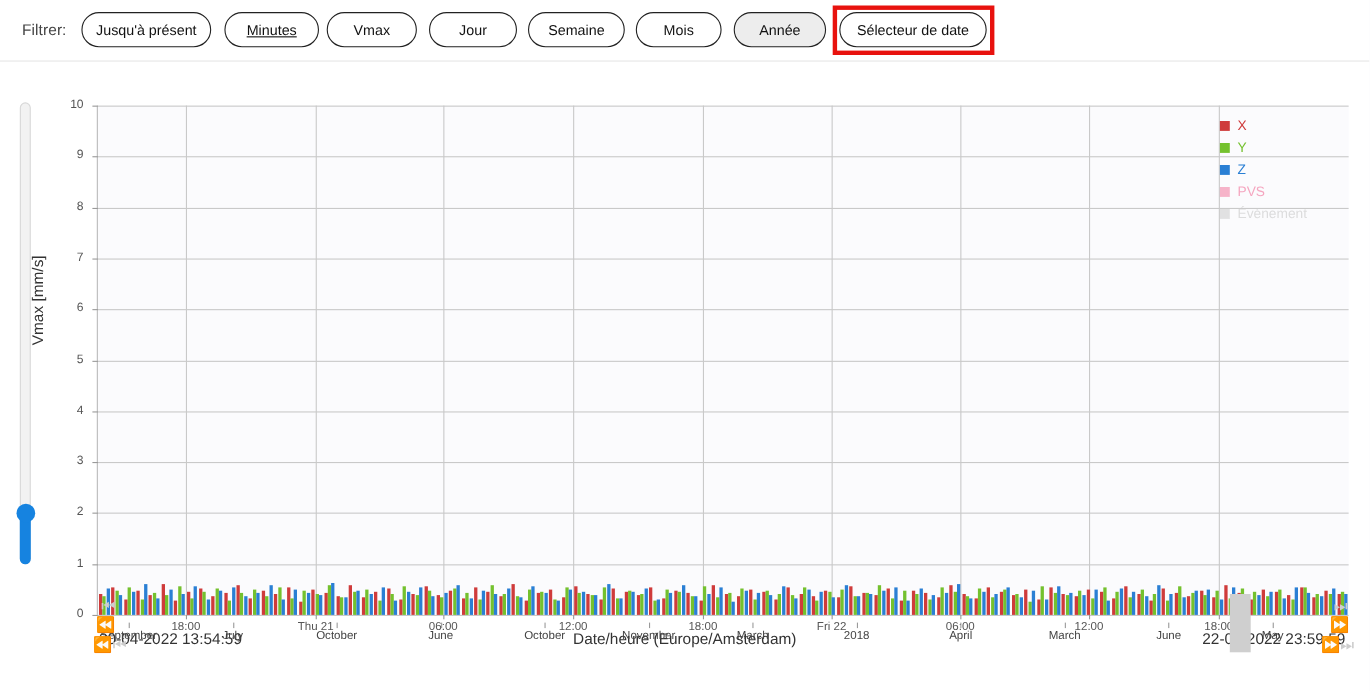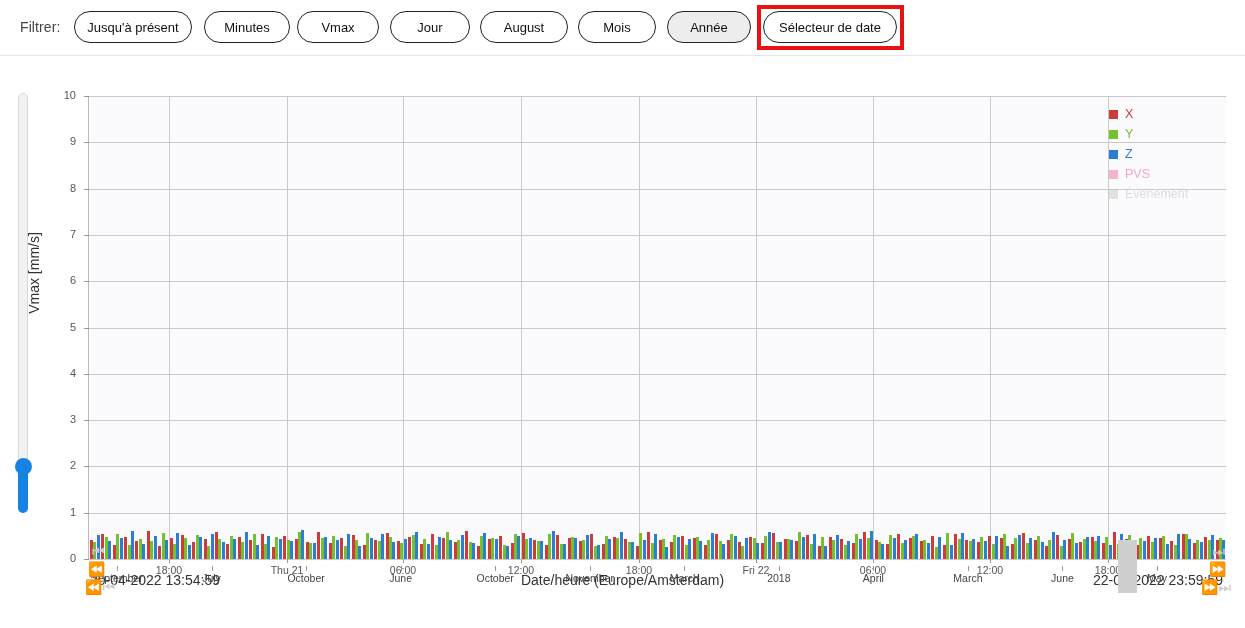--- a/index.html
+++ b/index.html
@@ -104,24 +104,24 @@
 </style>
 </head>
 <body>
 
 <div id="app">
 
   <div id="filter-bar">
     <div id="filter-label">Filtrer:</div>
     <div id="filter-buttons">
         <div class="pill" style="left: 74px; width: 118px;">Jusqu'à présent</div>
-        <div class="pill" style="left: 204px; width: 86px;">Minutes</div>
+        <div class="pill" style="left: 204px; width: 86px; text-decoration: underline;">Minutes</div>
         <div class="pill" style="left: 297px; width: 82px;">Vmax</div>
         <div class="pill" style="left: 390px; width: 80px;">Jour</div>
-        <div class="pill" style="left: 480px; width: 88px;">August</div>
+        <div class="pill" style="left: 480px; width: 88px;">Semaine</div>
         <div class="pill" style="left: 578px; width: 78px;">Mois</div>
         <div class="pill active" style="left: 667px; width: 84px;">Année</div>
         <div class="pill" style="left: 763px; width: 134px;">Sélecteur de date</div>
       </div>
     <div id="annot-box"></div>
   </div>
 
   <div id="chart-wrap">
 
     <div id="vslider">

